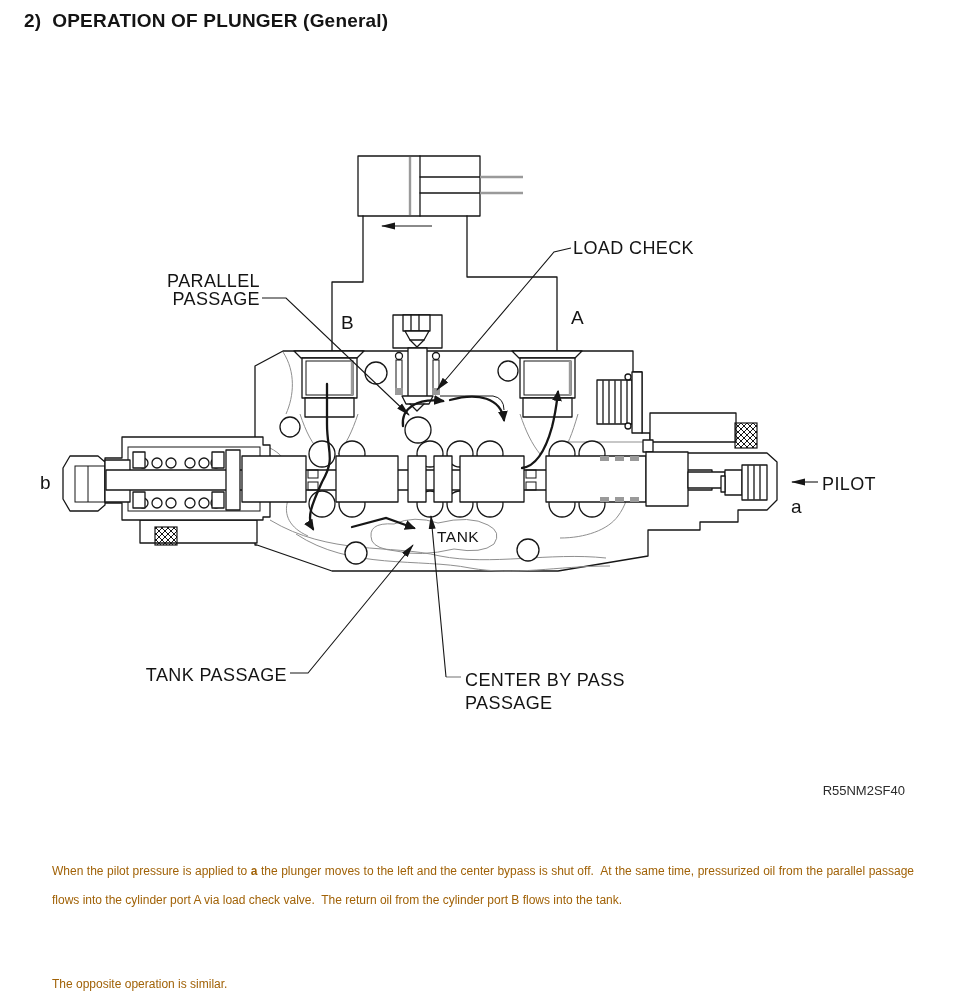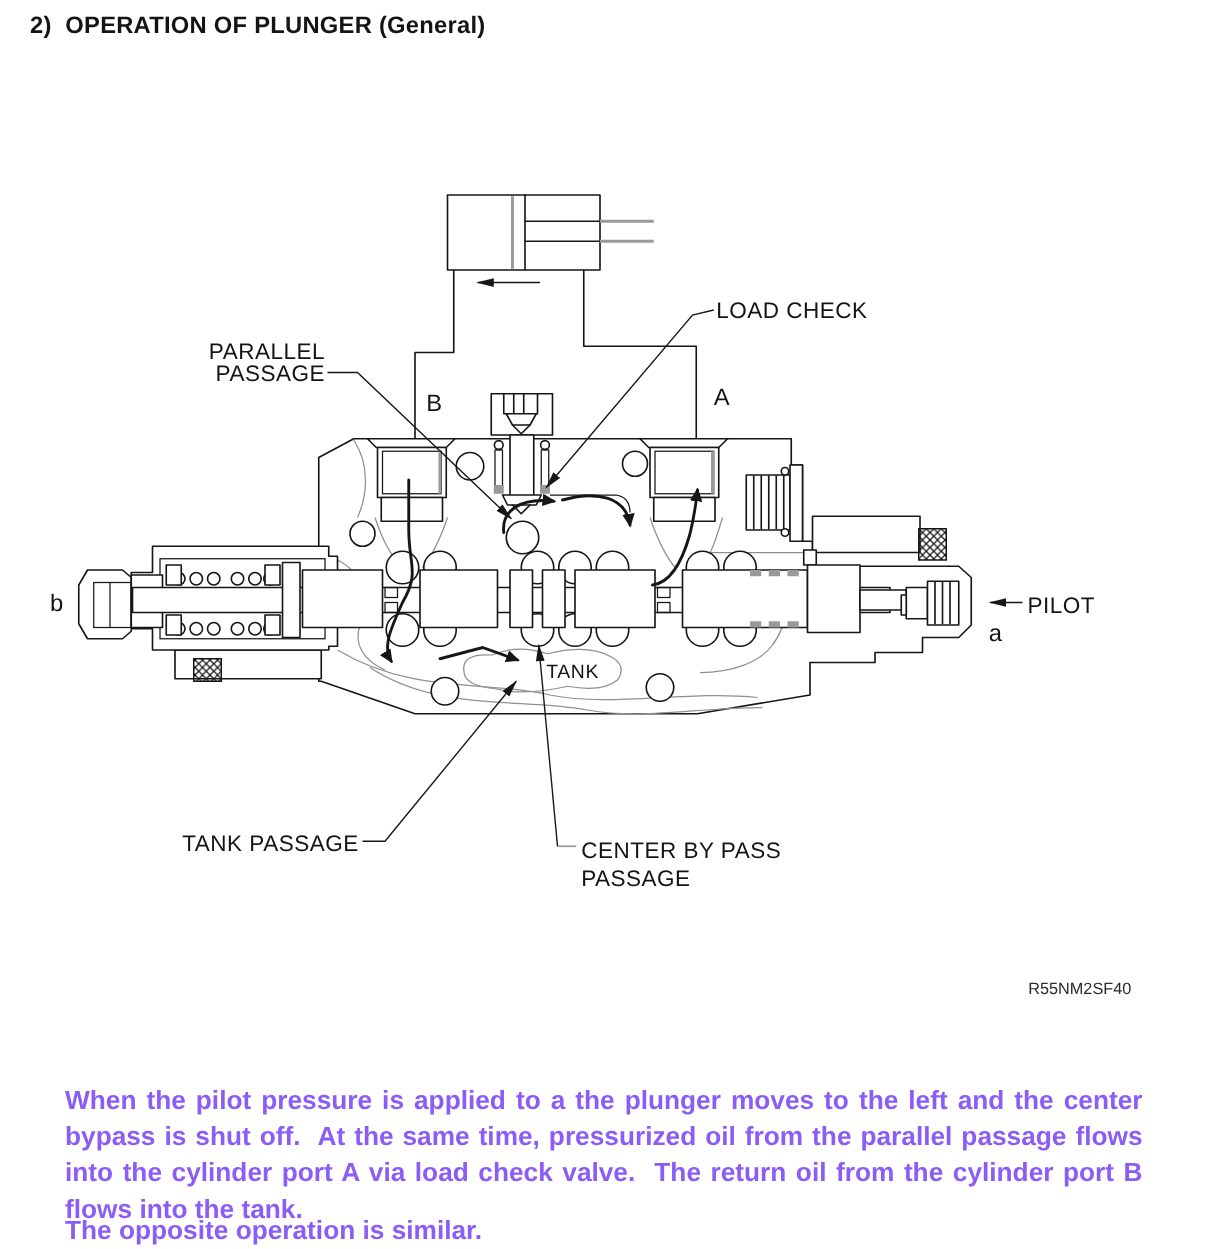--- a/index.html
+++ b/index.html
@@ -15,22 +15,22 @@
   .gw{fill:none;stroke:#9a9a9a;stroke-width:2.4;}
   .gf{fill:#9a9a9a;stroke:none;}
   .hx{fill:url(#hatch);stroke:#161616;stroke-width:1.2;}
   .fa{fill:none;stroke:#161616;stroke-width:2.3;stroke-linecap:round;marker-end:url(#ah);}
   .ld{fill:none;stroke:#161616;stroke-width:1.1;marker-end:url(#lh);}
   text{font-family:"Liberation Sans",sans-serif;fill:#141414;}
   .t18{font-size:18px;letter-spacing:.4px;}
   .t19{font-size:19px;}
   .t15{font-size:15.5px;letter-spacing:.5px;}
   .t13{font-size:13px;fill:#2b2b2b;}
-  .para{position:absolute;left:52px;width:862px;font-size:21px;line-height:29px;
-        text-align:justify;white-space:pre-wrap;color:#8b5cf6;font-weight:bold;}
+  .para{position:absolute;left:52px;width:862px;font-size:12px;line-height:29px;
+        text-align:justify;white-space:pre-wrap;color:#a16207;}
   #para1{top:845px;}
   #para2{top:945px;text-align:left;margin-top:25px;}
 </style>
 </head>
 <body>
 
 <div id="page">
 
   <div id="heading">2)  OPERATION OF PLUNGER (General)</div>
 

